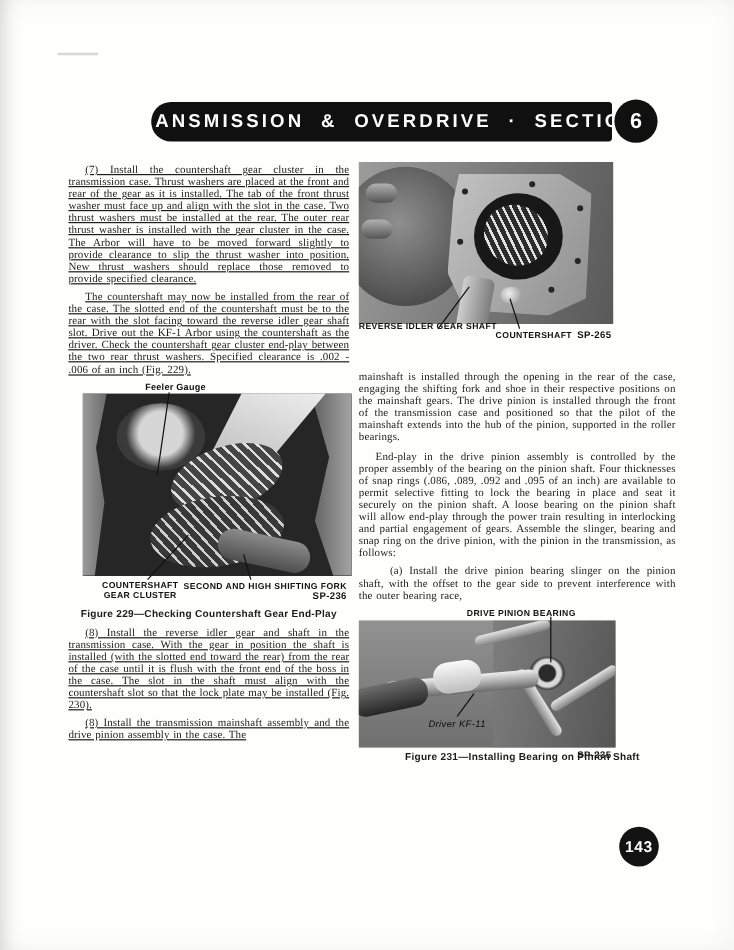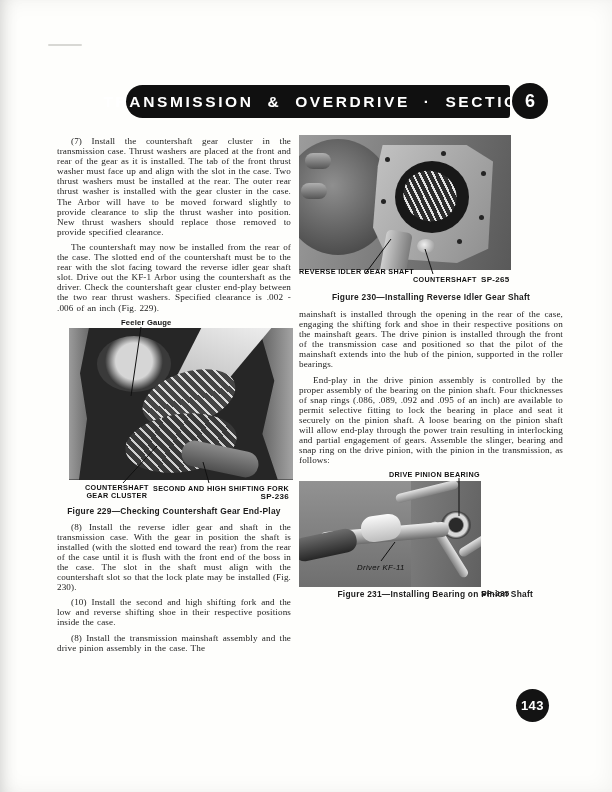--- a/index.html
+++ b/index.html
@@ -25,21 +25,21 @@
   }
   .section-circle span{color:#fff;font-family:"Liberation Sans",sans-serif;font-weight:bold;font-size:18px;}
   .page-circle{
     position:absolute;left:516px;top:689px;width:33px;height:33px;border-radius:50%;
     background:#131313;display:flex;align-items:center;justify-content:center;
   }
   .page-circle span{color:#fff;font-family:"Liberation Sans",sans-serif;font-weight:bold;font-size:13px;letter-spacing:.5px;}
   .scan-dash{position:absolute;left:48px;top:44px;width:34px;height:2px;background:#d8d8d4;border-radius:1px;}
   
   .col{position:absolute;top:136px;font-size:9.15px;line-height:10.1px;text-align:justify;}
-  .col-left{left:57px;width:234px;}
+  .col-left{left:57px;width:234px;text-decoration:underline;}
   .col-right{left:299px;top:135px;width:264px;}
   .col p{margin:0 0 5px;text-indent:14px;letter-spacing:.12px;word-spacing:.6px;}
   .col p.no-indent{text-indent:0;}
   .col p.sub-indent{text-indent:26px;}
   
   .figure{position:relative;margin:1px 0 6px;}
   .photo{position:relative;overflow:hidden;background:#6e6e6e;}
   .fig-caption{
     font-family:"Liberation Sans",sans-serif;font-weight:bold;font-size:8.4px;
     text-align:center;letter-spacing:.25px;margin-top:3px;text-indent:0;
@@ -67,21 +67,21 @@
   .f230 .knob1,.f230 .knob2{position:absolute;width:26px;height:16px;border-radius:8px;background:linear-gradient(180deg,#b0b0b0,#555);}
   .f230 .knob1{left:6px;top:18px;}
   .f230 .knob2{left:2px;top:48px;}
   .f230 .plate{position:absolute;left:74px;top:10px;width:120px;height:118px;background:linear-gradient(120deg,#c3c3c3,#8e8e8e);clip-path:polygon(8% 0,78% 0,100% 14%,96% 88%,70% 100%,12% 96%,0 70%,4% 18%);}
   .f230 .opening{position:absolute;left:96px;top:26px;width:74px;height:72px;border-radius:50%;background:#181818;}
   .f230 .gear{position:absolute;left:104px;top:36px;width:54px;height:50px;border-radius:50%;transform:rotate(24deg);background:repeating-linear-gradient(40deg,#e2e2e2 0 2px,#2c2c2c 2px 6px);}
   .f230 .bolts{position:absolute;left:86px;top:22px;width:5px;height:5px;border-radius:50%;background:#242424;box-shadow:56px -6px 0 #242424,96px 14px 0 #242424,-4px 42px 0 #242424,94px 58px 0 #242424,14px 78px 0 #242424,72px 82px 0 #242424;}
   .f230 .shaft{position:absolute;left:84px;top:96px;width:26px;height:46px;background:linear-gradient(90deg,#cfcfcf,#7c7c7c);transform:rotate(10deg);border-radius:5px;}
   .f230 .stud{position:absolute;left:118px;top:104px;width:18px;height:14px;border-radius:50%;background:radial-gradient(circle at 40% 40%,#efefef,#8a8a8a);}
   
-  .f231{width:182px;height:106px;background:linear-gradient(180deg,#929292,#6f6f6f);}
+  .f231{width:214px;height:106px;background:linear-gradient(180deg,#929292,#6f6f6f);}
   .f231 .wall{position:absolute;left:112px;top:0;width:102px;height:106px;background:linear-gradient(100deg,#7e7e7e,#555);}
   .f231 .lever1,.f231 .lever2,.f231 .lever3{position:absolute;width:64px;height:9px;border-radius:5px;background:linear-gradient(180deg,#e4e4e4,#818181);}
   .f231 .lever1{left:96px;top:6px;transform:rotate(-14deg);}
   .f231 .lever2{left:118px;top:64px;transform:rotate(58deg);}
   .f231 .lever3{left:156px;top:52px;transform:rotate(-32deg);}
   .f231 .shaft{position:absolute;left:20px;top:46px;width:130px;height:15px;border-radius:7px;background:linear-gradient(180deg,#efefef,#6b6b6b);transform:rotate(-5deg);}
   .f231 .driver{position:absolute;left:-6px;top:52px;width:64px;height:24px;border-radius:11px;background:linear-gradient(180deg,#6d6d6d,#262626);transform:rotate(-12deg);}
   .f231 .wrap{position:absolute;left:62px;top:34px;width:40px;height:26px;border-radius:12px;background:linear-gradient(180deg,#fafafa,#bdbdbd);transform:rotate(-8deg);}
   .f231 .bearing{position:absolute;left:142px;top:30px;width:30px;height:28px;border-radius:50%;background:radial-gradient(circle at 50% 50%,#2a2a2a 0 32%,#d9d9d9 40% 55%,#4a4a4a 65%);}
 </style>
@@ -122,21 +122,20 @@
       <div class="ph-label sp-id" style="right:2px;top:174px;">SP-236</div>
       <svg class="leader" width="234" height="198">
         <line x1="84" y1="9" x2="74" y2="78" stroke="#111" stroke-width="1"></line>
         <line x1="66" y1="165" x2="100" y2="128" stroke="#111" stroke-width="1"></line>
         <line x1="152" y1="165" x2="146" y2="144" stroke="#111" stroke-width="1"></line>
       </svg>
       <div class="fig-caption" style="position:absolute;left:0;right:0;top:185px;">Figure 229—Checking Countershaft Gear End-Play</div>
     </div>
 
     <p>(8) Install the reverse idler gear and shaft in the transmission case.  With the gear in position the shaft is installed (with the slotted end toward the rear) from the rear of the case until it is flush with the front end of the boss in the case.  The slot in the shaft must align with the countershaft slot so that the lock plate may be installed (Fig. 230).</p>
-    <p>(10) Install the second and high shifting fork and the low and reverse shifting shoe in their respective positions inside the case.</p>
     <p>(8) Install the transmission mainshaft assembly and the drive pinion assembly in the case.  The</p>
   </div>
 
   <div class="col col-right">
 
     <div class="figure" style="height:168px;margin-top:0;">
       <div class="photo f230">
         <div class="bell"></div>
         <div class="knob1"></div>
         <div class="knob2"></div>
@@ -147,25 +146,25 @@
         <div class="shaft"></div>
         <div class="stud"></div>
       </div>
       <div class="ph-label" style="left:0;top:132px;">REVERSE IDLER GEAR SHAFT</div>
       <div class="ph-label" style="left:114px;top:140px;">COUNTERSHAFT</div>
       <div class="ph-label sp-id" style="left:182px;top:140px;">SP-265</div>
       <svg class="leader" width="264" height="168">
         <line x1="66" y1="139" x2="92" y2="104" stroke="#111" stroke-width="1"></line>
         <line x1="134" y1="139" x2="126" y2="114" stroke="#111" stroke-width="1"></line>
       </svg>
-      <div class="fig-caption" style="position:absolute;left:0;right:0;top:154px;">Figure 230—Installing Reverse Idler Gear Shaft</div>
     </div>
 
     <p class="no-indent">mainshaft is installed through the opening in the rear of the case, engaging the shifting fork and shoe in their respective positions on the mainshaft gears. The drive pinion is installed through the front of the transmission case and positioned so that the pilot of the mainshaft extends into the hub of the pinion, supported in the roller bearings.</p>
     <p>End-play in the drive pinion assembly is controlled by the proper assembly of the bearing on the pinion shaft.  Four thicknesses of snap rings (.086, .089, .092 and .095 of an inch) are available to permit selective fitting to lock the bearing in place and seat it securely on the pinion shaft.  A loose bearing on the pinion shaft will allow end-play through the power train resulting in interlocking and partial engagement of gears.  Assemble the slinger, bearing and snap ring on the drive pinion, with the pinion in the transmission, as follows:</p>
+    <p class="sub-indent">(a) Install the drive pinion bearing slinger on the pinion shaft, with the offset to the gear side to prevent interference with the outer bearing race,</p>
 
     <div class="figure" style="height:140px;">
       <div class="ph-label" style="left:90px;top:0;">DRIVE PINION BEARING</div>
       <div class="photo f231" style="position:absolute;left:0;top:11px;">
         <div class="wall"></div>
         <div class="lever1"></div>
         <div class="lever2"></div>
         <div class="lever3"></div>
         <div class="bearing"></div>
         <div class="shaft"></div>

